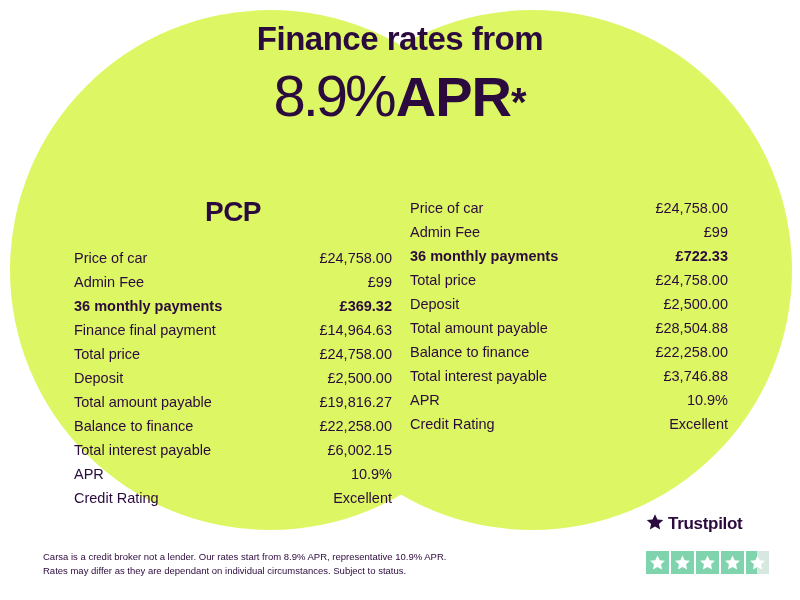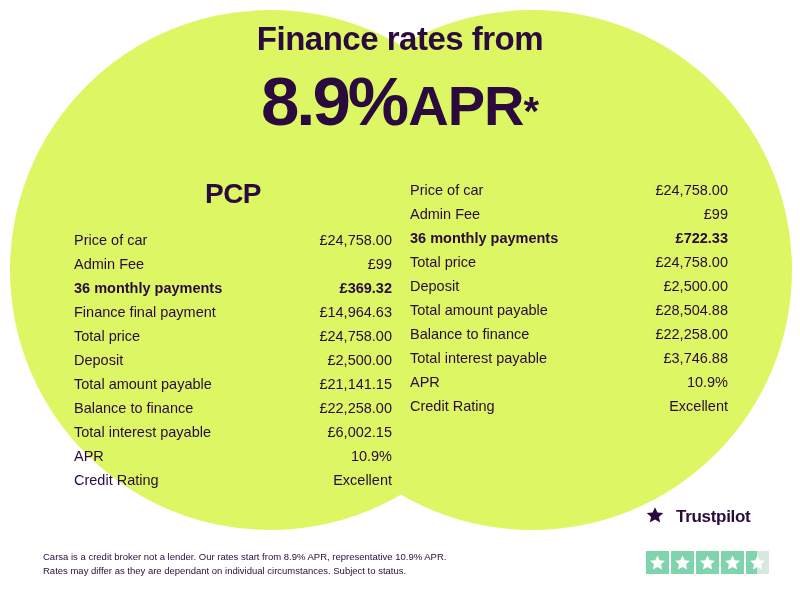--- a/index.html
+++ b/index.html
@@ -60,41 +60,41 @@
   .rate-line {
     position: absolute;
     top: 62px;
     left: 0;
     width: 800px;
     text-align: center;
     color: #2b0a3d;
     white-space: nowrap;
   }
   .rate-big {
-    font-size: 69px;
-    font-weight: bold;
+    font-size: 58px;
+    font-weight: normal;
     letter-spacing: -3px;
     vertical-align: baseline;
   }
   .rate-apr {
     font-size: 56px;
     font-weight: bold;
     letter-spacing: -1px;
     vertical-align: baseline;
     margin-left: 2px;
   }
   .rate-star {
     font-size: 40px;
     font-weight: bold;
     vertical-align: baseline;
   }
 
   .col {
     position: absolute;
-    top: 178px;
+    top: 196px;
     width: 330px;
   }
   .col-left { left: 68px; }
   .col-right { left: 404px; }
 
   .col-title {
     text-align: center;
     font-size: 28px;
     font-weight: bold;
     color: #2b0a3d;
@@ -134,22 +134,22 @@
   .trustpilot {
     position: absolute;
     right: 28px;
     bottom: 26px;
     width: 126px;
     text-align: left;
   }
   .tp-head {
     display: flex;
     align-items: center;
-    gap: 12px;
-    margin-bottom: 23px;
+    gap: 4px;
+    margin-bottom: 16px;
   }
   .tp-name {
     font-size: 17px;
     font-weight: bold;
     color: #2b0a3d;
     letter-spacing: -0.3px;
   }
   .tp-stars {
     display: flex;
     gap: 2px;
@@ -205,21 +205,21 @@
         <div class="row">
           <span class="label">Total price</span>
           <span class="value">£24,758.00</span>
         </div>
         <div class="row">
           <span class="label">Deposit</span>
           <span class="value">£2,500.00</span>
         </div>
         <div class="row">
           <span class="label">Total amount payable</span>
-          <span class="value">£21,141.15</span>
+          <span class="value">£19,816.27</span>
         </div>
         <div class="row">
           <span class="label">Balance to finance</span>
           <span class="value">£22,258.00</span>
         </div>
         <div class="row">
           <span class="label">Total interest payable</span>
           <span class="value">£6,002.15</span>
         </div>
         <div class="row">

